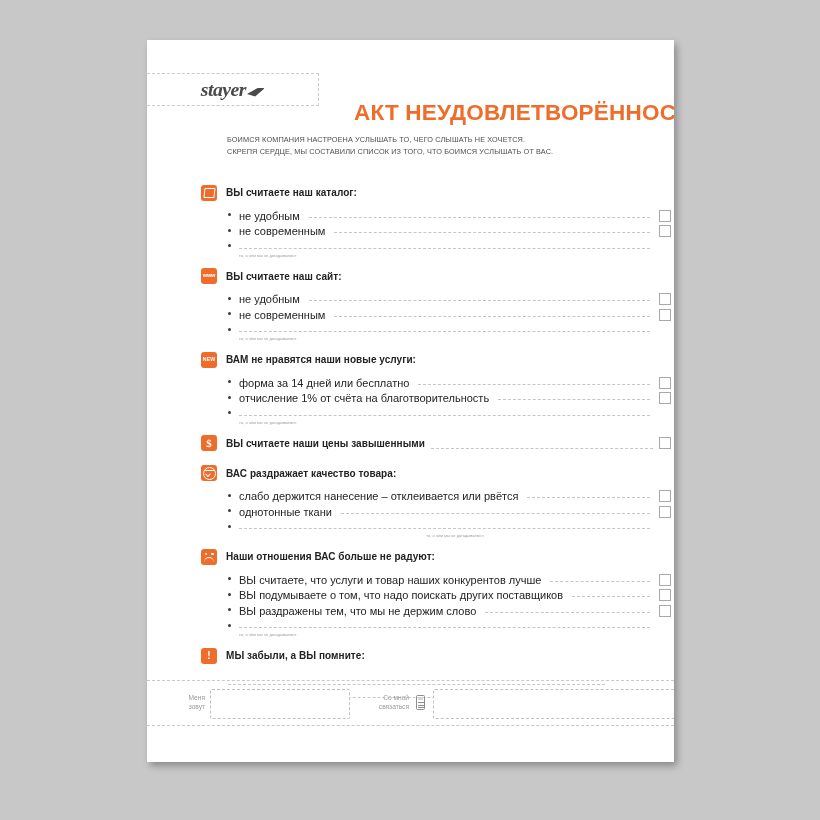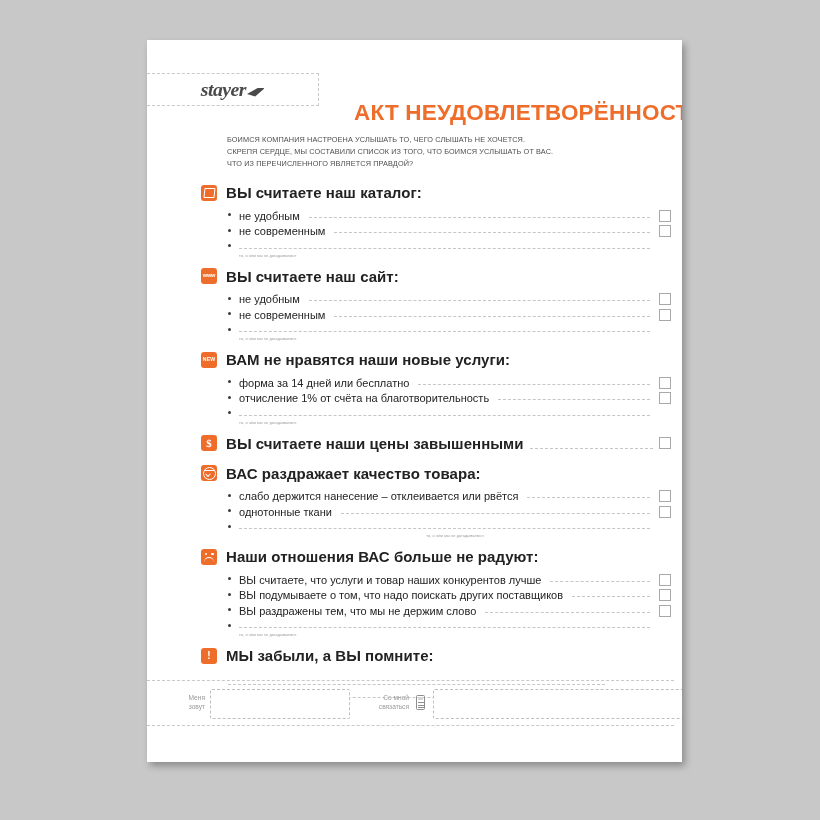--- a/index.html
+++ b/index.html
@@ -10,21 +10,20 @@
     -webkit-font-smoothing:antialiased;
   }
   .canvas{position:relative;width:820px;height:820px;}
 
   
   .paper{
     position:absolute;left:147px;top:40px;width:527px;height:722px;
     background:#ffffff;
     box-shadow:3px 4px 7px rgba(0,0,0,.30);
     overflow:hidden;
-    padding-left:8px;
   }
 
   
   .logo-band{
     position:absolute;left:0px;top:33px;width:172px;height:33px;
     border-top:1px dashed #c9c9c9;border-bottom:1px dashed #c9c9c9;
     border-right:1px dashed #c9c9c9;
     box-sizing:border-box;
     display:flex;align-items:center;justify-content:center;
   }
@@ -57,21 +56,21 @@
   .body{position:absolute;left:54px;top:143px;width:470px;}
   .section{position:relative;margin-bottom:0px;}
 
   .sec-head{position:relative;display:flex;align-items:center;min-height:19px;}
   .icon{
     width:16px;height:16px;flex:0 0 16px;border-radius:3px;background:#ee6d2a;
     display:flex;align-items:center;justify-content:center;
     color:#fff;font-weight:bold;position:relative;overflow:hidden;
   }
   .sec-title{
-    margin-left:9px;font-size:15px;font-weight:bold;color:#222;
+    margin-left:9px;font-size:10px;font-weight:bold;color:#222;
     white-space:nowrap;letter-spacing:.05px;
   }
 
   
   .sec-inline .fill{
     flex:1;margin:0 6px 0 6px;border-bottom:1px dashed #c6c6c6;height:10px;
   }
 
   .items{margin:3px 0 0 27px;}
   .row{display:flex;align-items:flex-end;height:15.5px;}
@@ -130,21 +129,20 @@
 
     <div class="logo-band">
       <span class="logo"><span>stayer</span><span class="swoosh"></span></span>
     </div>
 
     <div class="doc-title">АКТ НЕУДОВЛЕТВОРЁННОСТИ</div>
 
     <div class="intro">
       <div>БОИМСЯ КОМПАНИЯ НАСТРОЕНА УСЛЫШАТЬ ТО, ЧЕГО СЛЫШАТЬ НЕ ХОЧЕТСЯ.</div>
       <div>СКРЕПЯ СЕРДЦЕ, МЫ СОСТАВИЛИ СПИСОК ИЗ ТОГО, ЧТО БОИМСЯ УСЛЫШАТЬ ОТ ВАС.</div>
-      <div>ЧТО ИЗ ПЕРЕЧИСЛЕННОГО ЯВЛЯЕТСЯ ПРАВДОЙ?</div>
     </div>
 
     <div class="body" id="sections-host">
         <div class="section" style="margin-bottom: 9px;">
           <div class="sec-head">
             <span class="icon">
               <span style="display:block;width:9px;height:7.5px;border:1.6px solid #fff;border-radius:1px;transform:skewX(-6deg);"></span>
             </span>
             <span class="sec-title">ВЫ считаете наш каталог:</span>
           </div>

